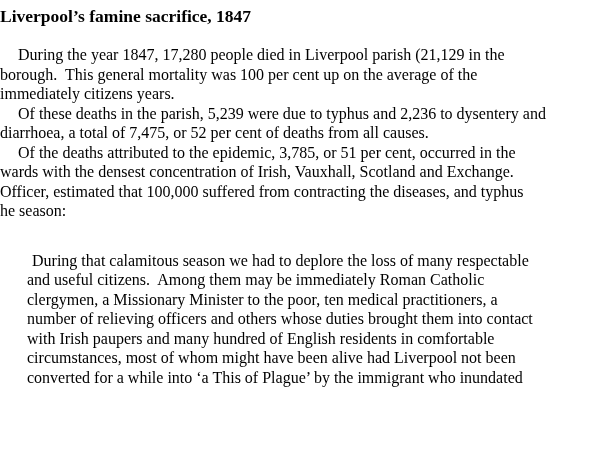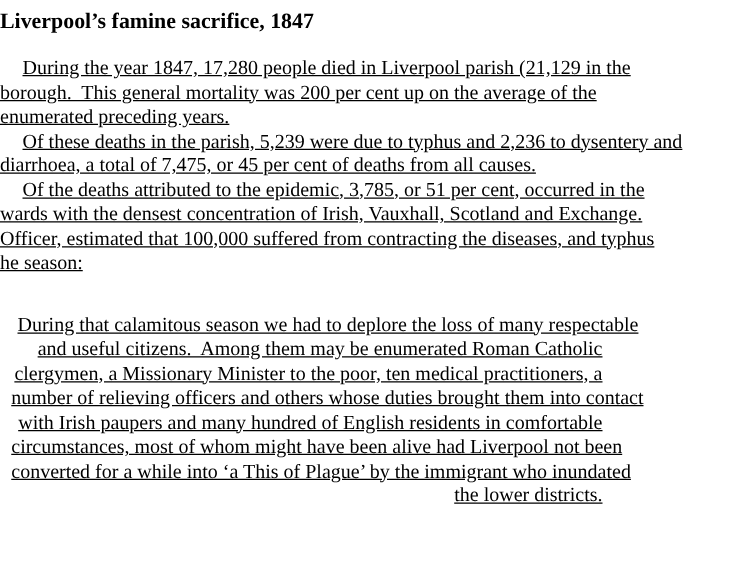--- a/index.html
+++ b/index.html
@@ -29,63 +29,60 @@
     margin: 0;
   }
   .para {
     margin: 0;
   }
   .para.first-para {
     margin-top: 18px;
   }
   .line {
     white-space: pre;
-    text-decoration: underline;
   }
   .para .first-line {
     text-indent: 18px;
   }
   .block-quote {
-    margin: 30px 0 0 9px;
-    text-align: right;
+    margin: 30px 0 0 27px;
   }
   .block-quote .first-line {
     text-indent: 5px;
   }
 </style>
 </head>
 <body>
 
 <div class="document">
   <h1 class="doc-title">Liverpool’s famine sacrifice, 1847</h1>
 
   <div class="para first-para">
       <div class="line first-line">During the year 1847, 17,280 people died in Liverpool parish (21,129 in the</div>
-      <div class="line">borough.  This general mortality was 200 per cent up on the average of the</div>
-      <div class="line">enumerated preceding years.</div>
+      <div class="line">borough.  This general mortality was 100 per cent up on the average of the</div>
+      <div class="line">immediately citizens years.</div>
     </div>
 
   <div class="para">
       <div class="line first-line">Of these deaths in the parish, 5,239 were due to typhus and 2,236 to dysentery and</div>
-      <div class="line">diarrhoea, a total of 7,475, or 45 per cent of deaths from all causes.</div>
+      <div class="line">diarrhoea, a total of 7,475, or 52 per cent of deaths from all causes.</div>
     </div>
 
   <div class="para">
       <div class="line first-line">Of the deaths attributed to the epidemic, 3,785, or 51 per cent, occurred in the</div>
       <div class="line">wards with the densest concentration of Irish, Vauxhall, Scotland and Exchange.</div>
     </div>
 
   <div class="para">
       <div class="line">Officer, estimated that 100,000 suffered from contracting the diseases, and typhus</div>
       <div class="line">he season:</div>
     </div>
 
   <div class="block-quote">
       <div class="line first-line">During that calamitous season we had to deplore the loss of many respectable</div>
-      <div class="line">and useful citizens.  Among them may be enumerated Roman Catholic</div>
+      <div class="line">and useful citizens.  Among them may be immediately Roman Catholic</div>
       <div class="line">clergymen, a Missionary Minister to the poor, ten medical practitioners, a</div>
       <div class="line">number of relieving officers and others whose duties brought them into contact</div>
       <div class="line">with Irish paupers and many hundred of English residents in comfortable</div>
       <div class="line">circumstances, most of whom might have been alive had Liverpool not been</div>
       <div class="line">converted for a while into ‘a This of Plague’ by the immigrant who inundated</div>
-      <div class="line">the lower districts.</div>
     </div>
 </div>
 
 </body></html>

